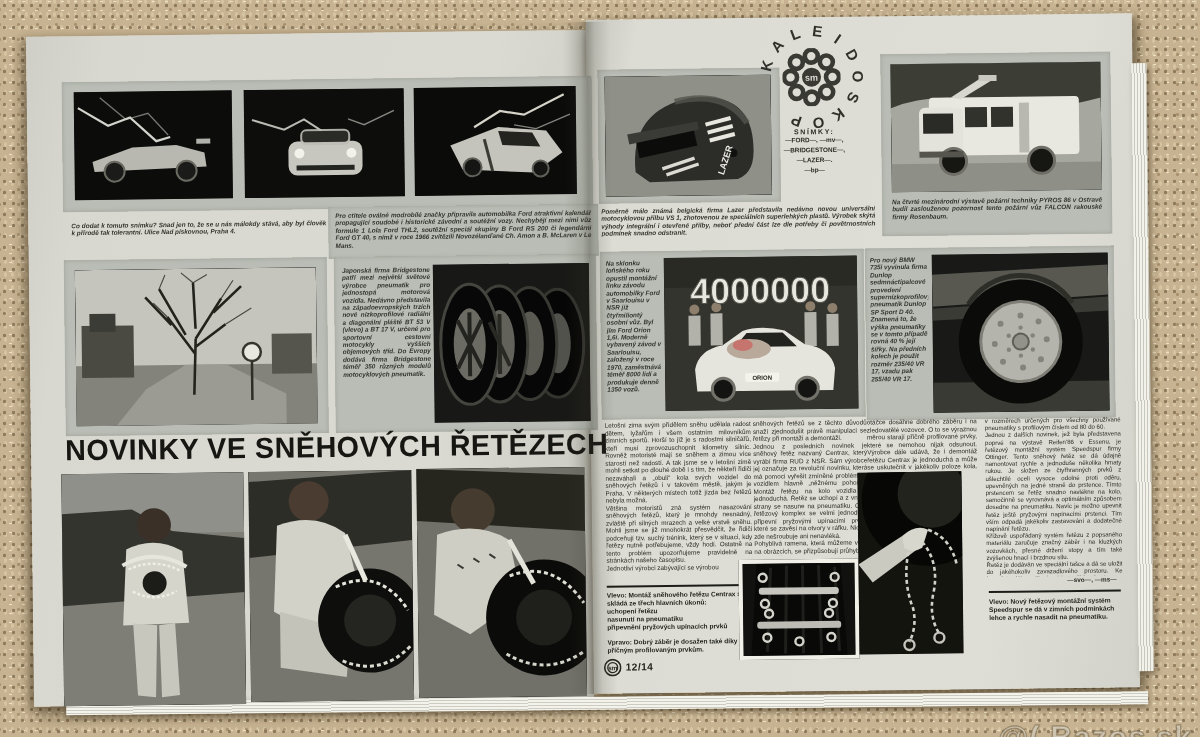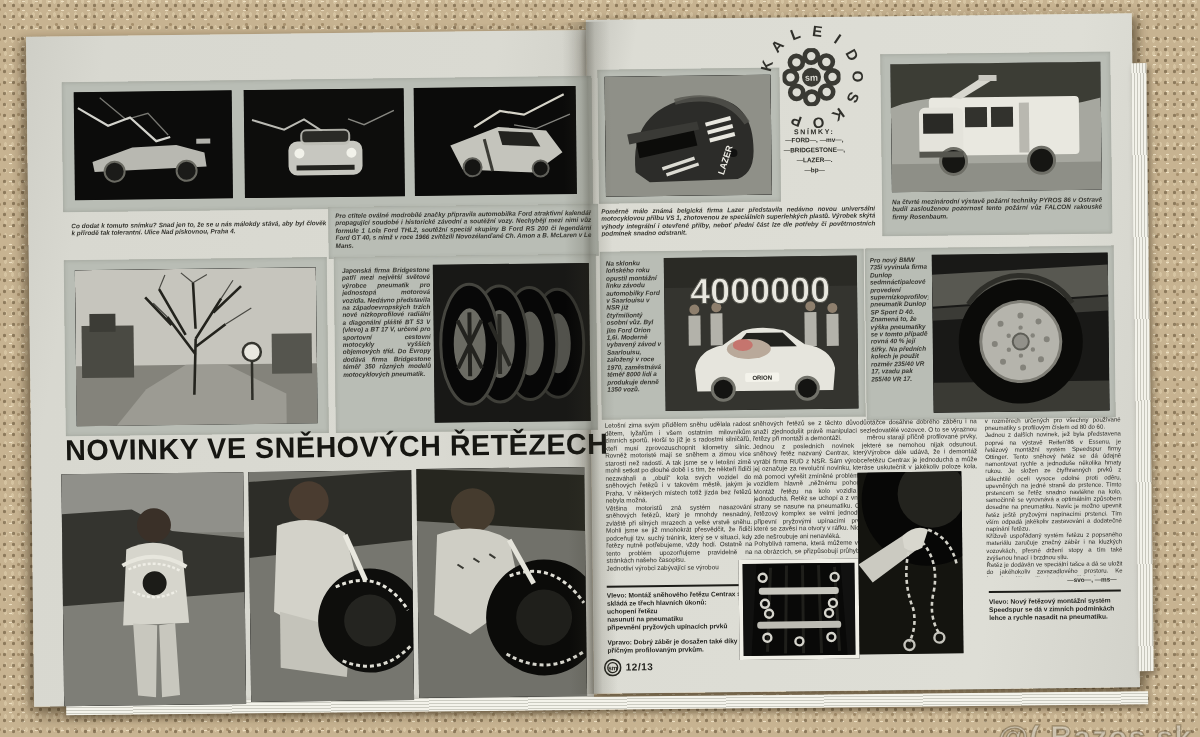--- a/index.html
+++ b/index.html
@@ -426,18 +426,18 @@
   <div class="rule" style="left:958px;top:578px;width:132px;"></div>
   <div class="boldcap" style="left:958px;top:585px;width:134px;height:40px;">Vlevo: Nový řetězový montážní systém Speedspur se dá v zimních podmínkách lehce a rychle nasadit na pneumatiku.</div>
 
   <div class="abs" style="left:572px;top:641px;width:18px;height:18px;">
     <svg viewBox="0 0 18 18">
       <circle cx="9" cy="9" r="8" fill="none" stroke="#25251f" stroke-width="1.6"></circle>
       <circle cx="9" cy="9" r="5" fill="none" stroke="#25251f" stroke-width="1.2"></circle>
       <text x="9" y="11.6" text-anchor="middle" font-size="6.4" font-weight="bold" fill="#25251f">sm</text>
     </svg>
   </div>
-  <div class="footer-page" style="left:594px;top:644px;">12/13</div>
+  <div class="footer-page" style="left:594px;top:644px;">12/14</div>
 
   <div class="abs gutter"></div>
 </div>
 
 <div class="watermark">@( Bazos.sk</div>
 
 </body></html>

